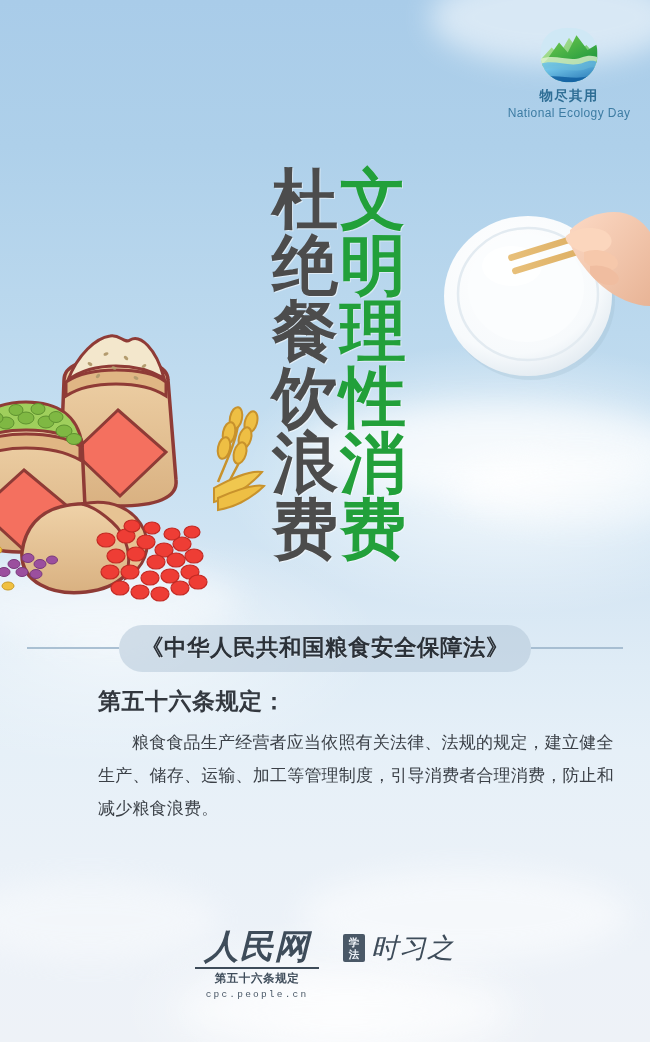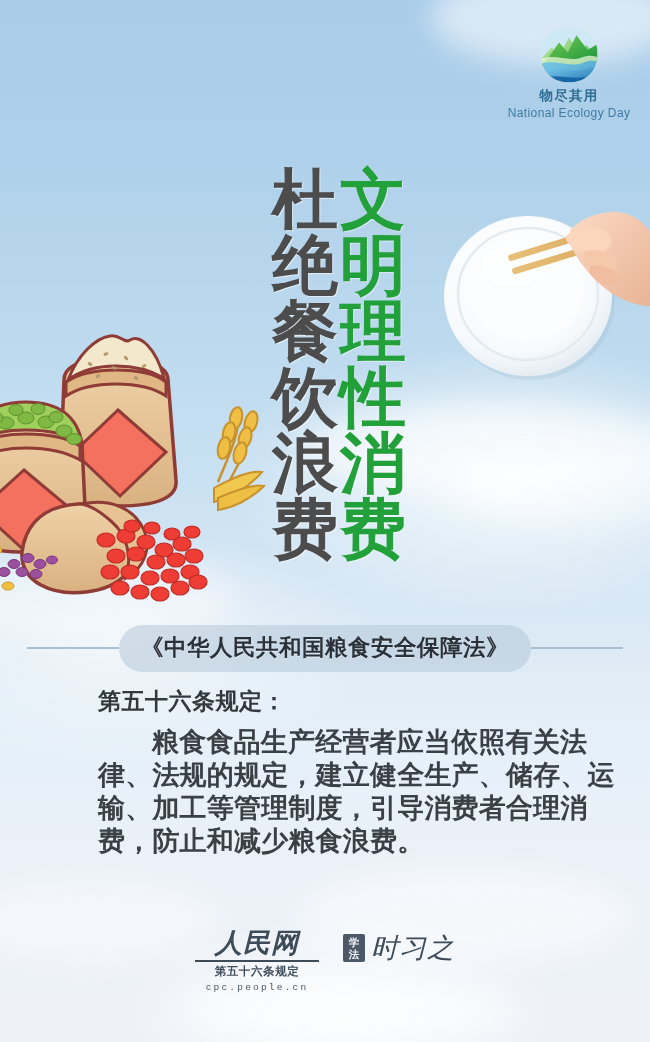--- a/index.html
+++ b/index.html
@@ -72,28 +72,28 @@
     font-size: 22.5px; font-weight: 700; letter-spacing: .5px;
     color: #2b3138;
     text-shadow: 0 1px 0 rgba(255,255,255,.4);
     white-space: nowrap;
   }
 
   
   #body-text { position: absolute; left: 70px; top: 686px; width: 520px; color: #3b4047; margin-left: 28px; }
   #body-text .heading { font-size: 23px; font-weight: 800; letter-spacing: .5px; color: #33383f; margin-bottom: 9px; }
   #body-text p {
-    font-size: 27px; line-height: 33px; text-indent: 2em;
-    font-weight: 700; color: #3b4047; letter-spacing: .2px;
+    font-size: 17px; line-height: 33px; text-indent: 2em;
+    font-weight: 400; color: #3b4047; letter-spacing: .2px;
   }
 
   
   #footer { position: absolute; left: 0; top: 930px; width: 650px; display: flex; align-items: flex-start; justify-content: center; gap: 24px; }
   #pd-logo { width: 124px; text-align: center; }
-  #pd-logo .brand { font-size: 27px; font-weight: 700; color: #3e4c5a; font-family: "Liberation Serif", "DejaVu Serif", serif; font-style: italic; line-height: 1; letter-spacing: 1px; }
+  #pd-logo .brand { font-size: 34px; font-weight: 700; color: #3e4c5a; font-family: "Liberation Serif", "DejaVu Serif", serif; font-style: italic; line-height: 1; letter-spacing: 1px; }
   #pd-logo .bar { height: 2px; background: #3e4c5a; margin: 3px 0 2px; }
   #pd-logo .sub { font-size: 11.5px; font-weight: 700; color: #3e4c5a; letter-spacing: .6px; line-height: 1.3; }
   #pd-logo .url { font-size: 9.5px; color: #4a5867; letter-spacing: 2.2px; font-family: "Liberation Mono", "DejaVu Sans Mono", monospace; margin-top: 3px; }
   #xf-logo { display: flex; align-items: center; gap: 6px; padding-top: 4px; }
   #xf-logo .seal {
     background: #4a5867; color: #eef2f7; font-size: 10.5px; font-weight: 700;
     width: 22px; padding: 2px 0; text-align: center; line-height: 12px; border-radius: 2px;
   }
   #xf-logo .words { font-size: 27px; font-weight: 400; font-style: italic; color: #3e4c5a; letter-spacing: 1px; line-height: 1; }
 </style>

